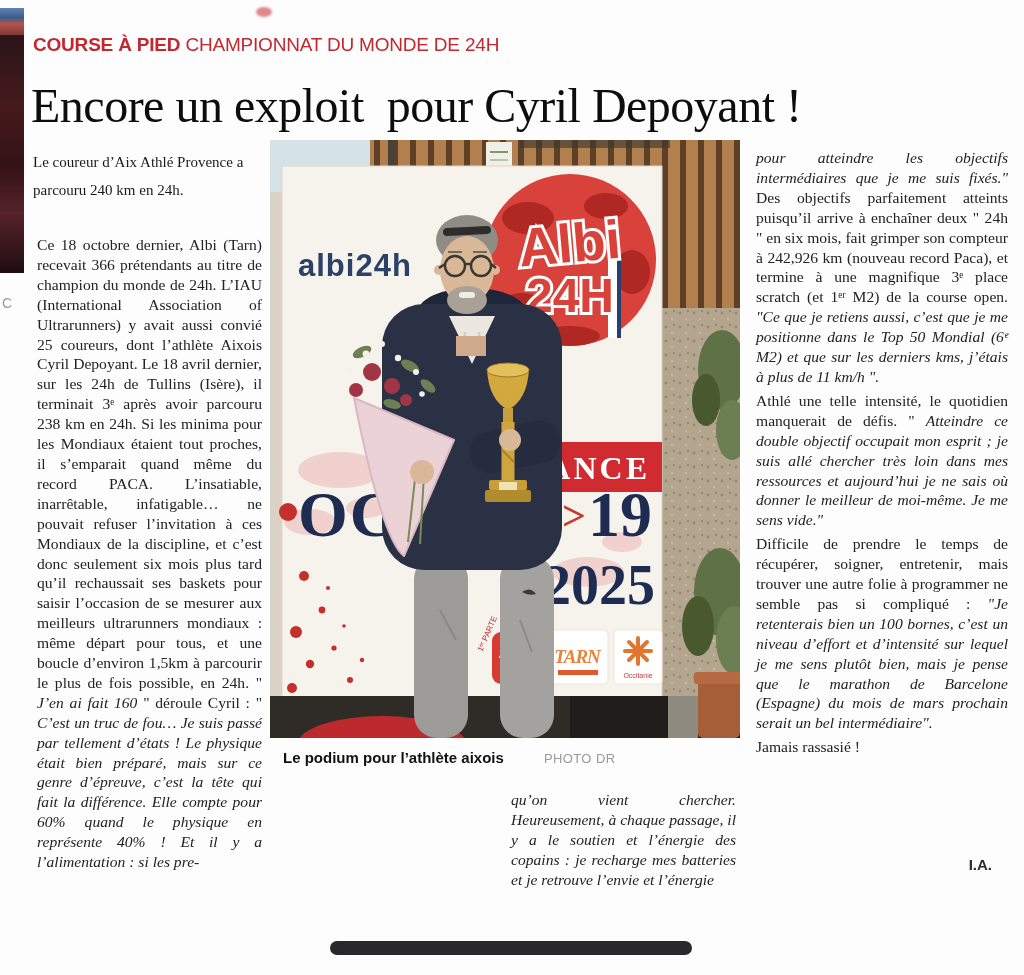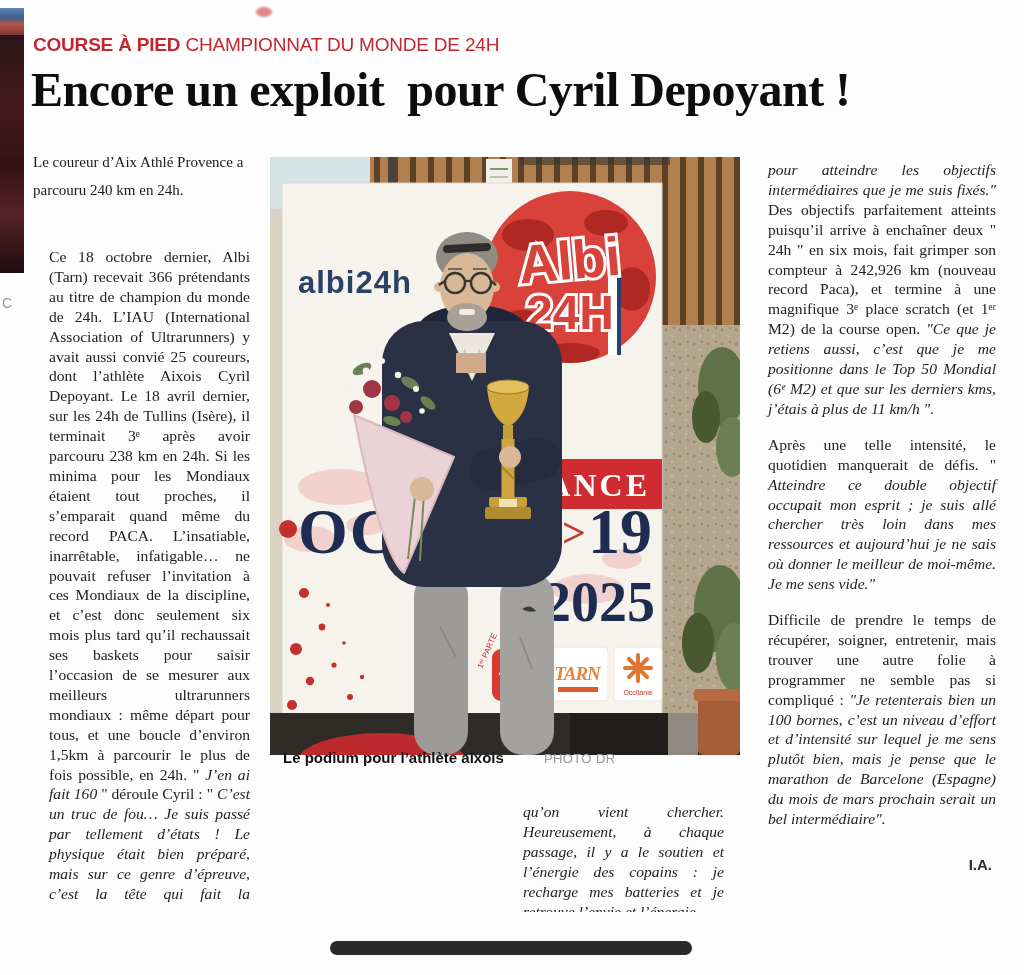--- a/index.html
+++ b/index.html
@@ -13,34 +13,34 @@
       background:linear-gradient(180deg,#2a1519 0%,#461a1c 30%,#341116 55%,#57222a 75%,#1e0d10 100%);}
   .edge-letter{position:absolute;left:2px;top:295px;font-family:"Liberation Sans",sans-serif;
       font-size:14px;color:#9a9a9a;}
   .red-speck{position:absolute;left:256px;top:7px;width:16px;height:10px;border-radius:50%;
       background:rgba(196,40,48,.55);filter:blur(1px);}
 
   
   .kicker{position:absolute;left:33px;top:34px;font-family:"Liberation Sans",sans-serif;
       font-size:19px;letter-spacing:-0.2px;color:#c22830;white-space:pre;}
   .kicker b{font-weight:700;text-align:center;}
-  .headline{position:absolute;left:31px;top:62px;margin:0;font-weight:700;font-size:48px;
+  .headline{position:absolute;left:31px;top:78px;margin:0;font-weight:400;font-size:48px;
       letter-spacing:-0.5px;color:#0d0d0d;white-space:pre;}
 
   
   .lede{position:absolute;left:33px;top:148px;width:232px;font-size:15px;line-height:28px;color:#1a1a1a;}
   .col-left{position:absolute;left:33px;top:231px;width:233px;height:676px;overflow:hidden;}
   .col-right{position:absolute;left:752px;top:144px;width:260px;height:702px;overflow:hidden;}
   .col-bottom-a{position:absolute;left:272px;top:786px;width:230px;height:126px;overflow:hidden;}
   .col-bottom-b{position:absolute;left:507px;top:786px;width:233px;height:126px;overflow:hidden;}
-  .para{margin:16px;font-size:15.6px;line-height:19.9px;text-align:justify;color:#222;}
+  .para{margin:4px;font-size:15.6px;line-height:19.9px;text-align:justify;color:#222;}
   .para .it{font-style:italic;}
 
   
-  .photo-fig{position:absolute;left:270px;top:157px;width:470px;height:598px;margin:0;
+  .photo-fig{position:absolute;left:270px;top:140px;width:470px;height:598px;margin:0;
       background:#e8e2d8;overflow:hidden;}
   .caption{position:absolute;left:272px;top:749px;width:466px;
       font-family:"Liberation Sans",sans-serif;font-size:15px;color:#111;}
   .caption b{font-weight:700;margin-left:11px;}
   .caption .credit{color:#9a9a9a;font-size:13px;letter-spacing:.4px;padding-left:36px;}
 
   .byline{position:absolute;left:752px;top:856px;width:240px;text-align:right;
       font-family:Liberation Sans, sans-serif;font-weight:700;font-size:15px;color:#2b2b2b;}
 
   .home-bar{position:absolute;left:330px;top:941px;width:362px;height:14px;border-radius:8px;
@@ -287,20 +287,20 @@
   </figure>
 
   <figcaption class="caption"><b>Le podium pour l’athlète aixois</b><span class="credit"> PHOTO DR</span></figcaption>
 
   <div class="col-bottom-b">
       <p class="para"><span class="it">qu’on vient chercher. Heureusement, à chaque passage, il y a le soutien et l’énergie des copains : je recharge mes batteries et je retrouve l’envie et l’énergie</span></p>
     </div>
 
   <div class="col-right">
       <p class="para"><span class="it">pour atteindre les objectifs intermédiaires que je me suis fixés."</span><span> Des objectifs parfaitement atteints puisqu’il arrive à enchaîner deux " 24h " en six mois, fait grimper son compteur à 242,926 km (nouveau record Paca), et termine à une magnifique 3ᵉ place scratch (et 1ᵉʳ M2) de la course open. </span><span class="it">"Ce que je retiens aussi, c’est que je me positionne dans le Top 50 Mondial (6ᵉ M2) et que sur les derniers kms, j’étais à plus de 11 km/h ".</span></p>
-      <p class="para"><span>Après une telle intensité, le quotidien manquerait de défis. " </span><span class="it">Atteindre ce double objectif occupait mon esprit ; je suis allé chercher très loin dans mes ressources et aujourd’hui je ne sais où donner le meilleur de moi-même. Je me sens vide."</span></p>
+      <p class="para"><span>Athlé une telle intensité, le quotidien manquerait de défis. " </span><span class="it">Atteindre ce double objectif occupait mon esprit ; je suis allé chercher très loin dans mes ressources et aujourd’hui je ne sais où donner le meilleur de moi-même. Je me sens vide."</span></p>
       <p class="para"><span>Difficile de prendre le temps de récupérer, soigner, entretenir, mais trouver une autre folie à programmer ne semble pas si compliqué : </span><span class="it">"Je retenterais bien un 100 bornes, c’est un niveau d’effort et d’intensité sur lequel je me sens plutôt bien, mais je pense que le marathon de Barcelone (Espagne) du mois de mars prochain serait un bel intermédiaire".</span></p>
       <p class="para"><span>Jamais rassasié !</span></p>
     </div>
   <div class="byline">I.A.</div>
 
   <div class="home-bar"></div>
 </div>
 
 </body></html>

